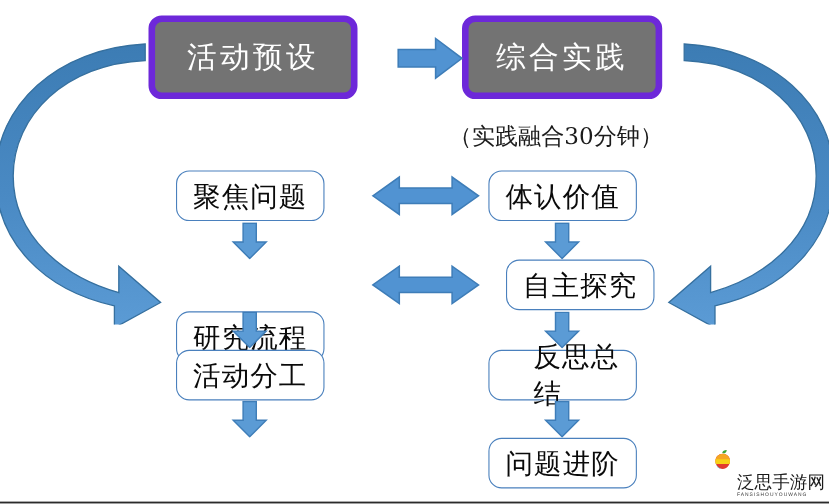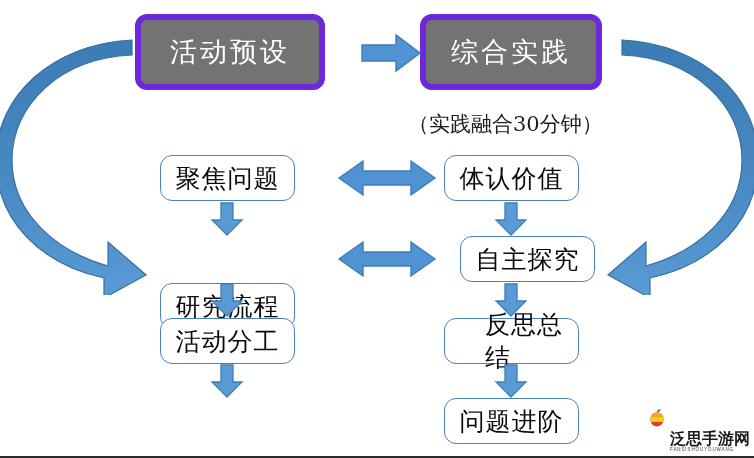--- a/index.html
+++ b/index.html
@@ -75,21 +75,21 @@
     align-items: center;
     gap: 3px;
   }
   #watermark .wm-text-wrap {
     display: flex;
     flex-direction: column;
     line-height: 1;
   }
   #watermark .wm-main {
     font-size: 16px;
-    font-weight: bold;
+    font-weight: normal;
     color: #1a1a1a;
     letter-spacing: 0px;
     font-family: "DejaVu Sans", "Liberation Sans", sans-serif;
     margin-top: 46px;
   }
   #watermark .wm-sub {
     font-size: 4.5px;
     color: #3a3a3a;
     letter-spacing: 0.9px;
     margin-top: 1px;

